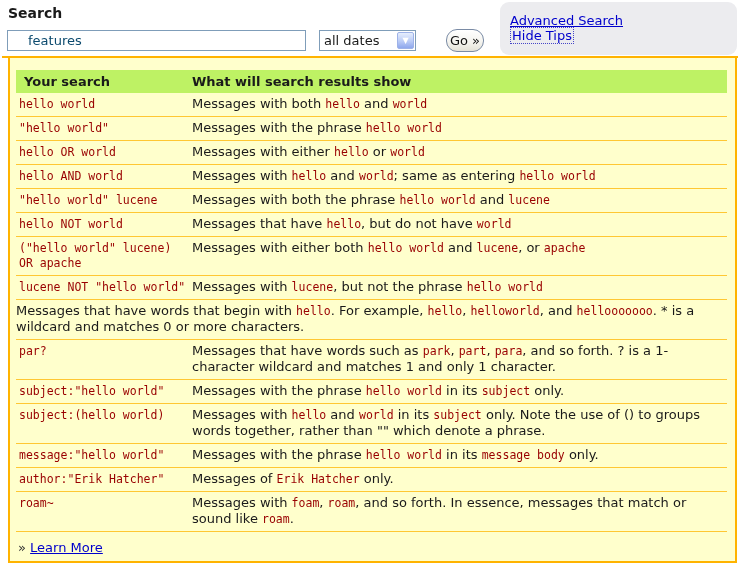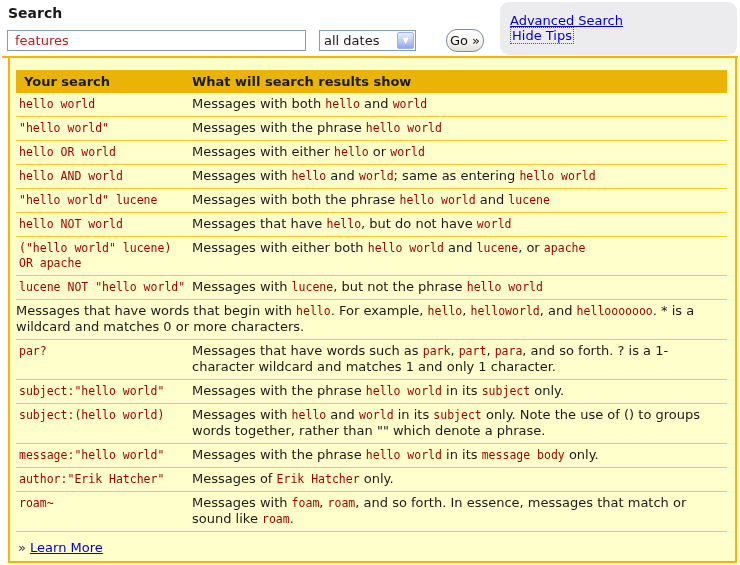--- a/index.html
+++ b/index.html
@@ -8,22 +8,22 @@
     width:740px; height:565px; position:relative; overflow:hidden;
     background:#ffffff; color:#1a1a1a;
     font-family:"DejaVu Sans","Liberation Sans",sans-serif; font-size:13px;
   }
 
   
   .gray-panel { position:absolute; left:500px; top:2px; width:237px; height:53px;
     background:#ECECEF; border-radius:9px; }
   .search-title { position:absolute; left:8px; top:5px; font-weight:bold; font-size:14px; }
   .query-input { position:absolute; left:7px; top:30px; width:299px; height:21px;
-    border:1px solid #7F9DB9; padding:1px 7px; font-family:"DejaVu Sans","Liberation Sans",sans-serif;
-    font-size:13px; color:#b91c1c; background:#fff; }
+    border:1px solid #7F9DB9; padding:1px 20px; font-family:"DejaVu Sans","Liberation Sans",sans-serif;
+    font-size:13px; color:#0c4a6e; background:#fff; }
   .date-select { position:absolute; left:319px; top:30px; width:97px; height:21px;
     border:1px solid #7F9DB9; background:#fff; display:flex; align-items:center; cursor:default; }
   .date-select .sel-text { flex:1; padding-left:4px; font-size:13px; line-height:17px;
     white-space:nowrap; overflow:hidden; }
   .sel-arrow { width:17px; height:17px; margin:1px; border-radius:2px;
     border:1px solid #9EB2E8;
     background:linear-gradient(180deg,#E6EEFD 0%,#BACBF6 55%,#8EA7ED 100%);
     color:#fff; font-size:8px; line-height:15px; text-align:center; }
   .go-button { position:absolute; left:446px; top:29px; width:38px; height:23px;
     border:1px solid #7A8BA5; border-radius:11px;
@@ -34,21 +34,21 @@
     font-size:13px; cursor:pointer; white-space:nowrap; }
   .adv-link { top:13px; }
   .hide-link { top:27px; }
   .hide-link .dotted { border:1px dotted #4646C8; padding:0 1px; display:inline-block; }
 
   
   .hr-ext { position:absolute; left:2px; top:56px; width:736px; height:2px; background:#FFB300; }
   .tips-panel { position:absolute; left:8px; top:56px; width:729px; height:507px;
     background:#FFFFCC; border:2px solid #FFB300; padding:12px 8px 0 6px; }
 
-  .hrow { display:flex; background:#eab308; padding:4px 0; font-weight:bold; }
+  .hrow { display:flex; background:#bef264; padding:4px 0; font-weight:bold; }
   .hrow .hcell-q { width:176px; flex:none; padding-left:8px; }
   .hrow .hcell-d { flex:1; }
 
   .trow { display:flex; padding:3px 0 4px; }
   .trow + .trow, .learn-row { border-top:1px solid #FFC733; }
   .cell-q { width:176px; flex:none; padding:1px 2px 0 3px; }
   .cell-d { flex:1; padding-right:4px; line-height:16px; }
 
   .code { font-family:"DejaVu Sans Mono","Liberation Mono",monospace;
     font-size:11.5px; color:#990000; }

